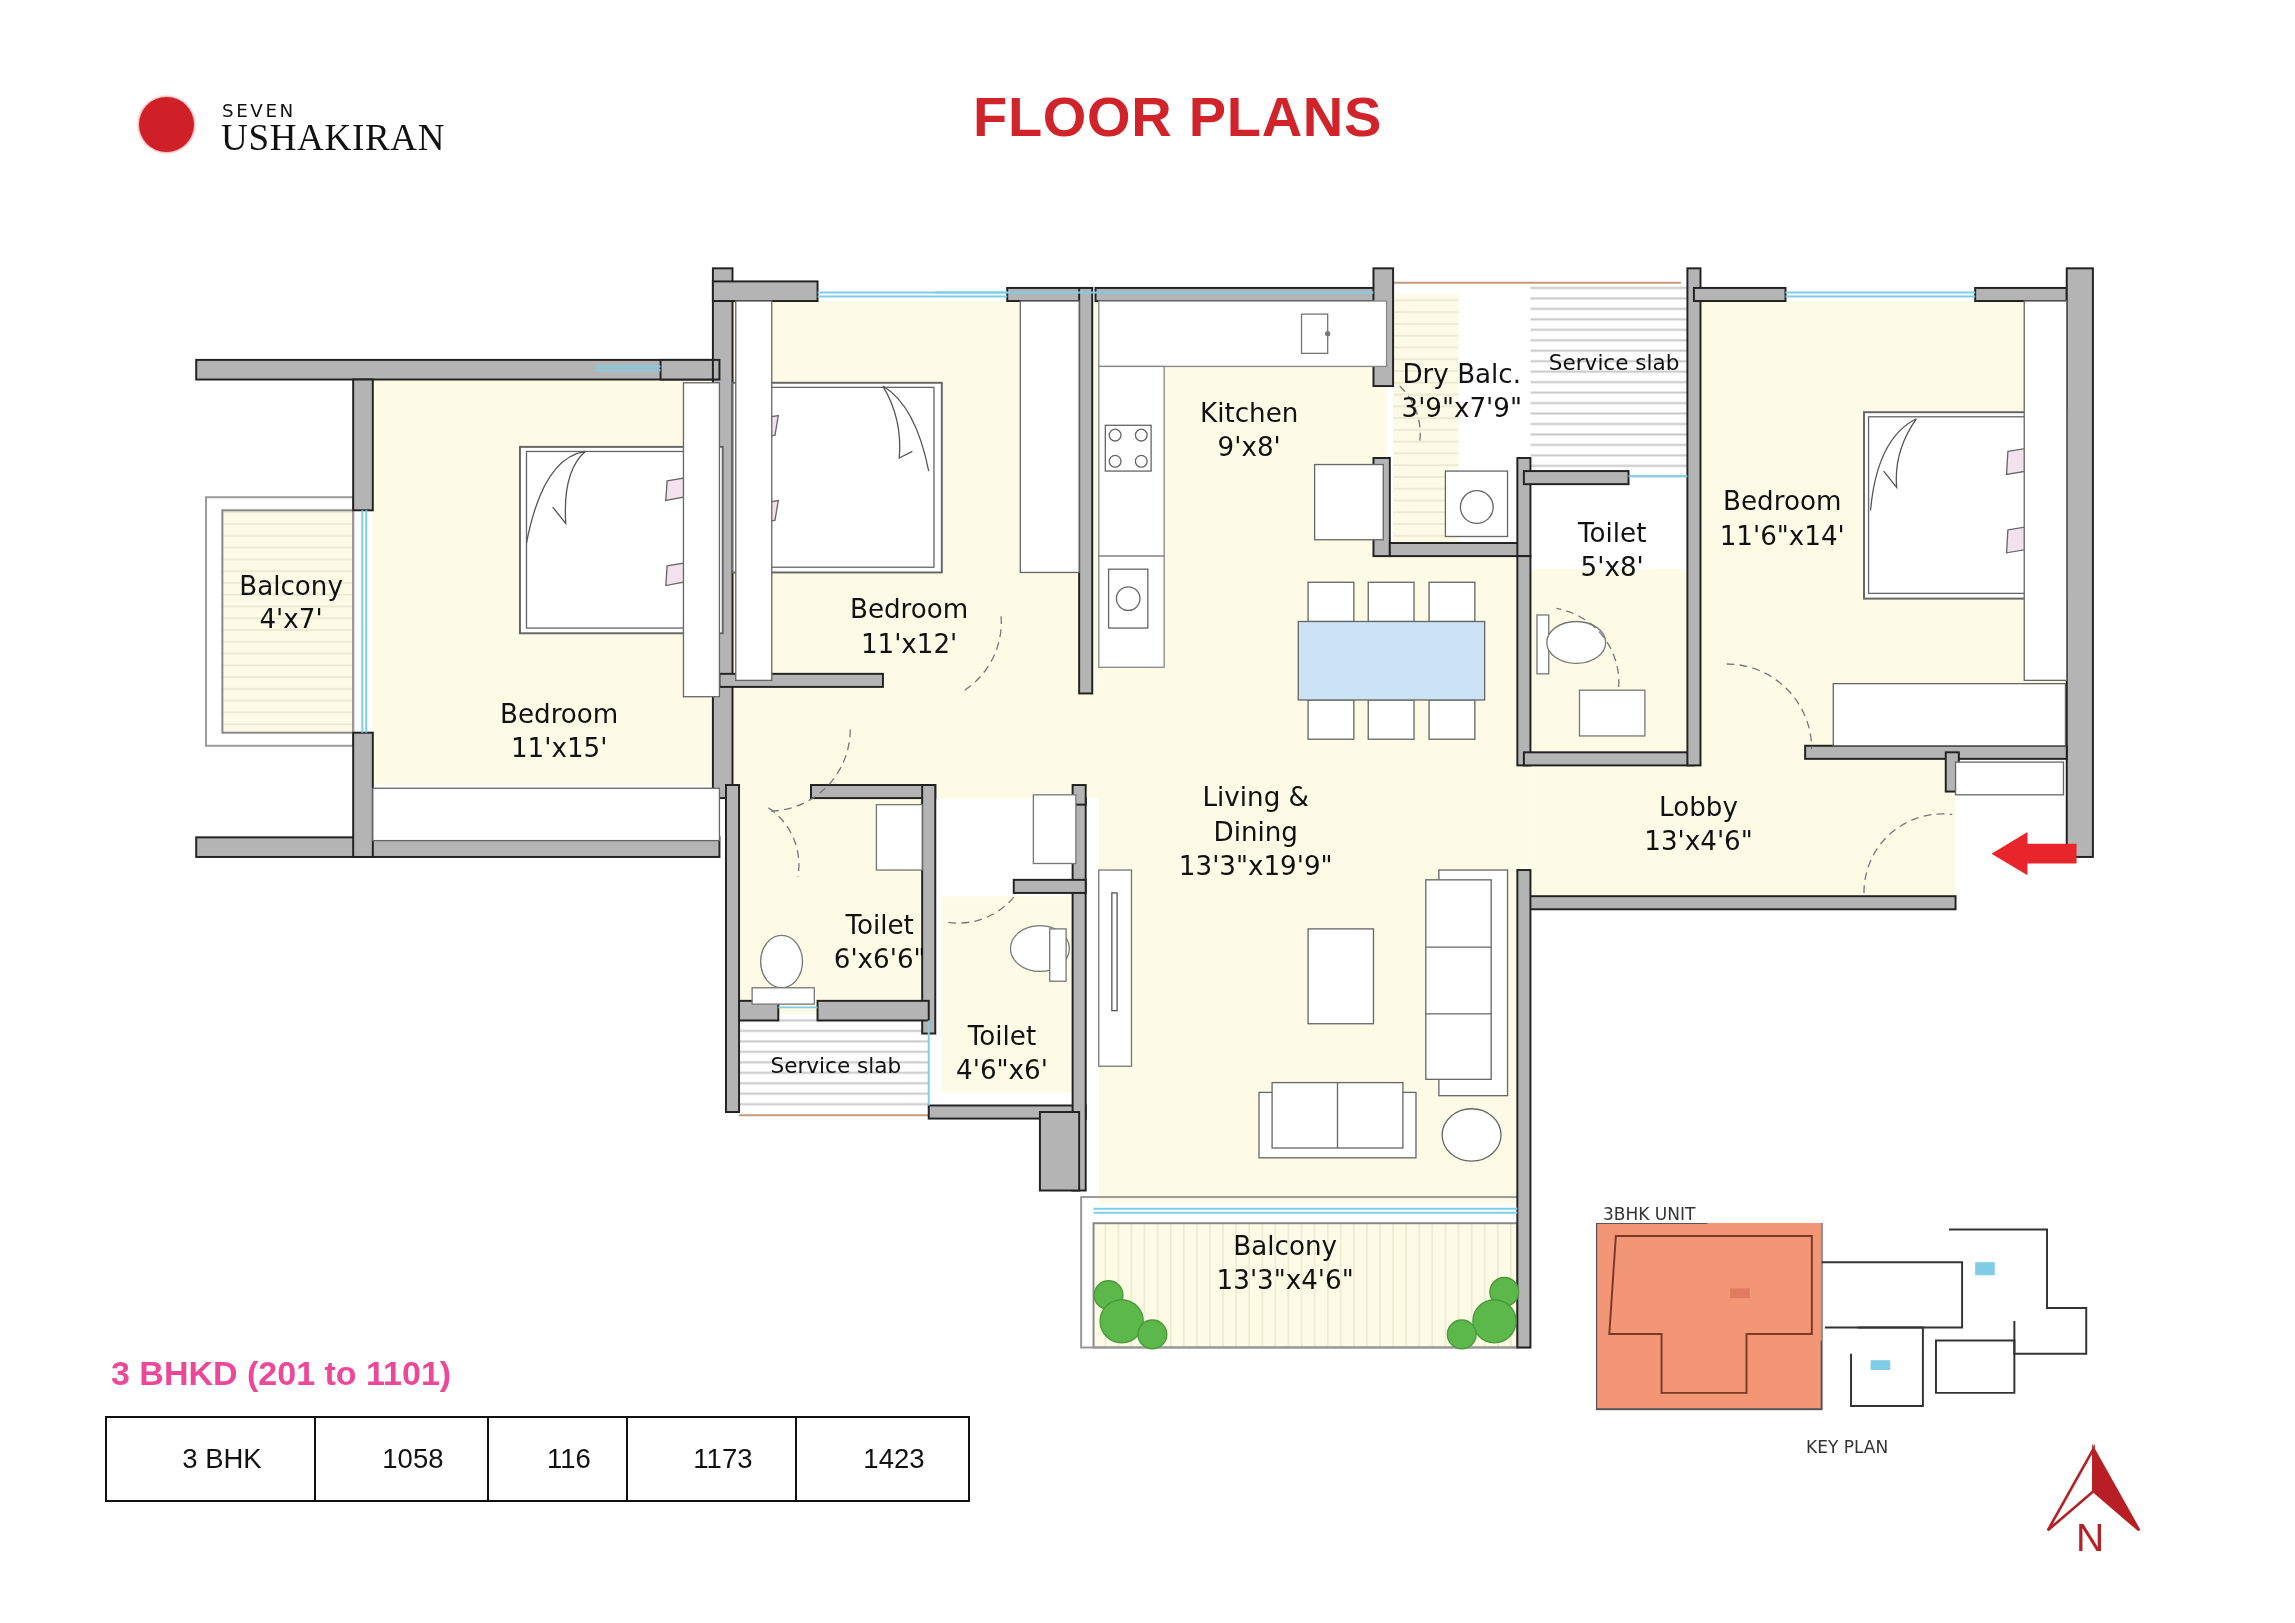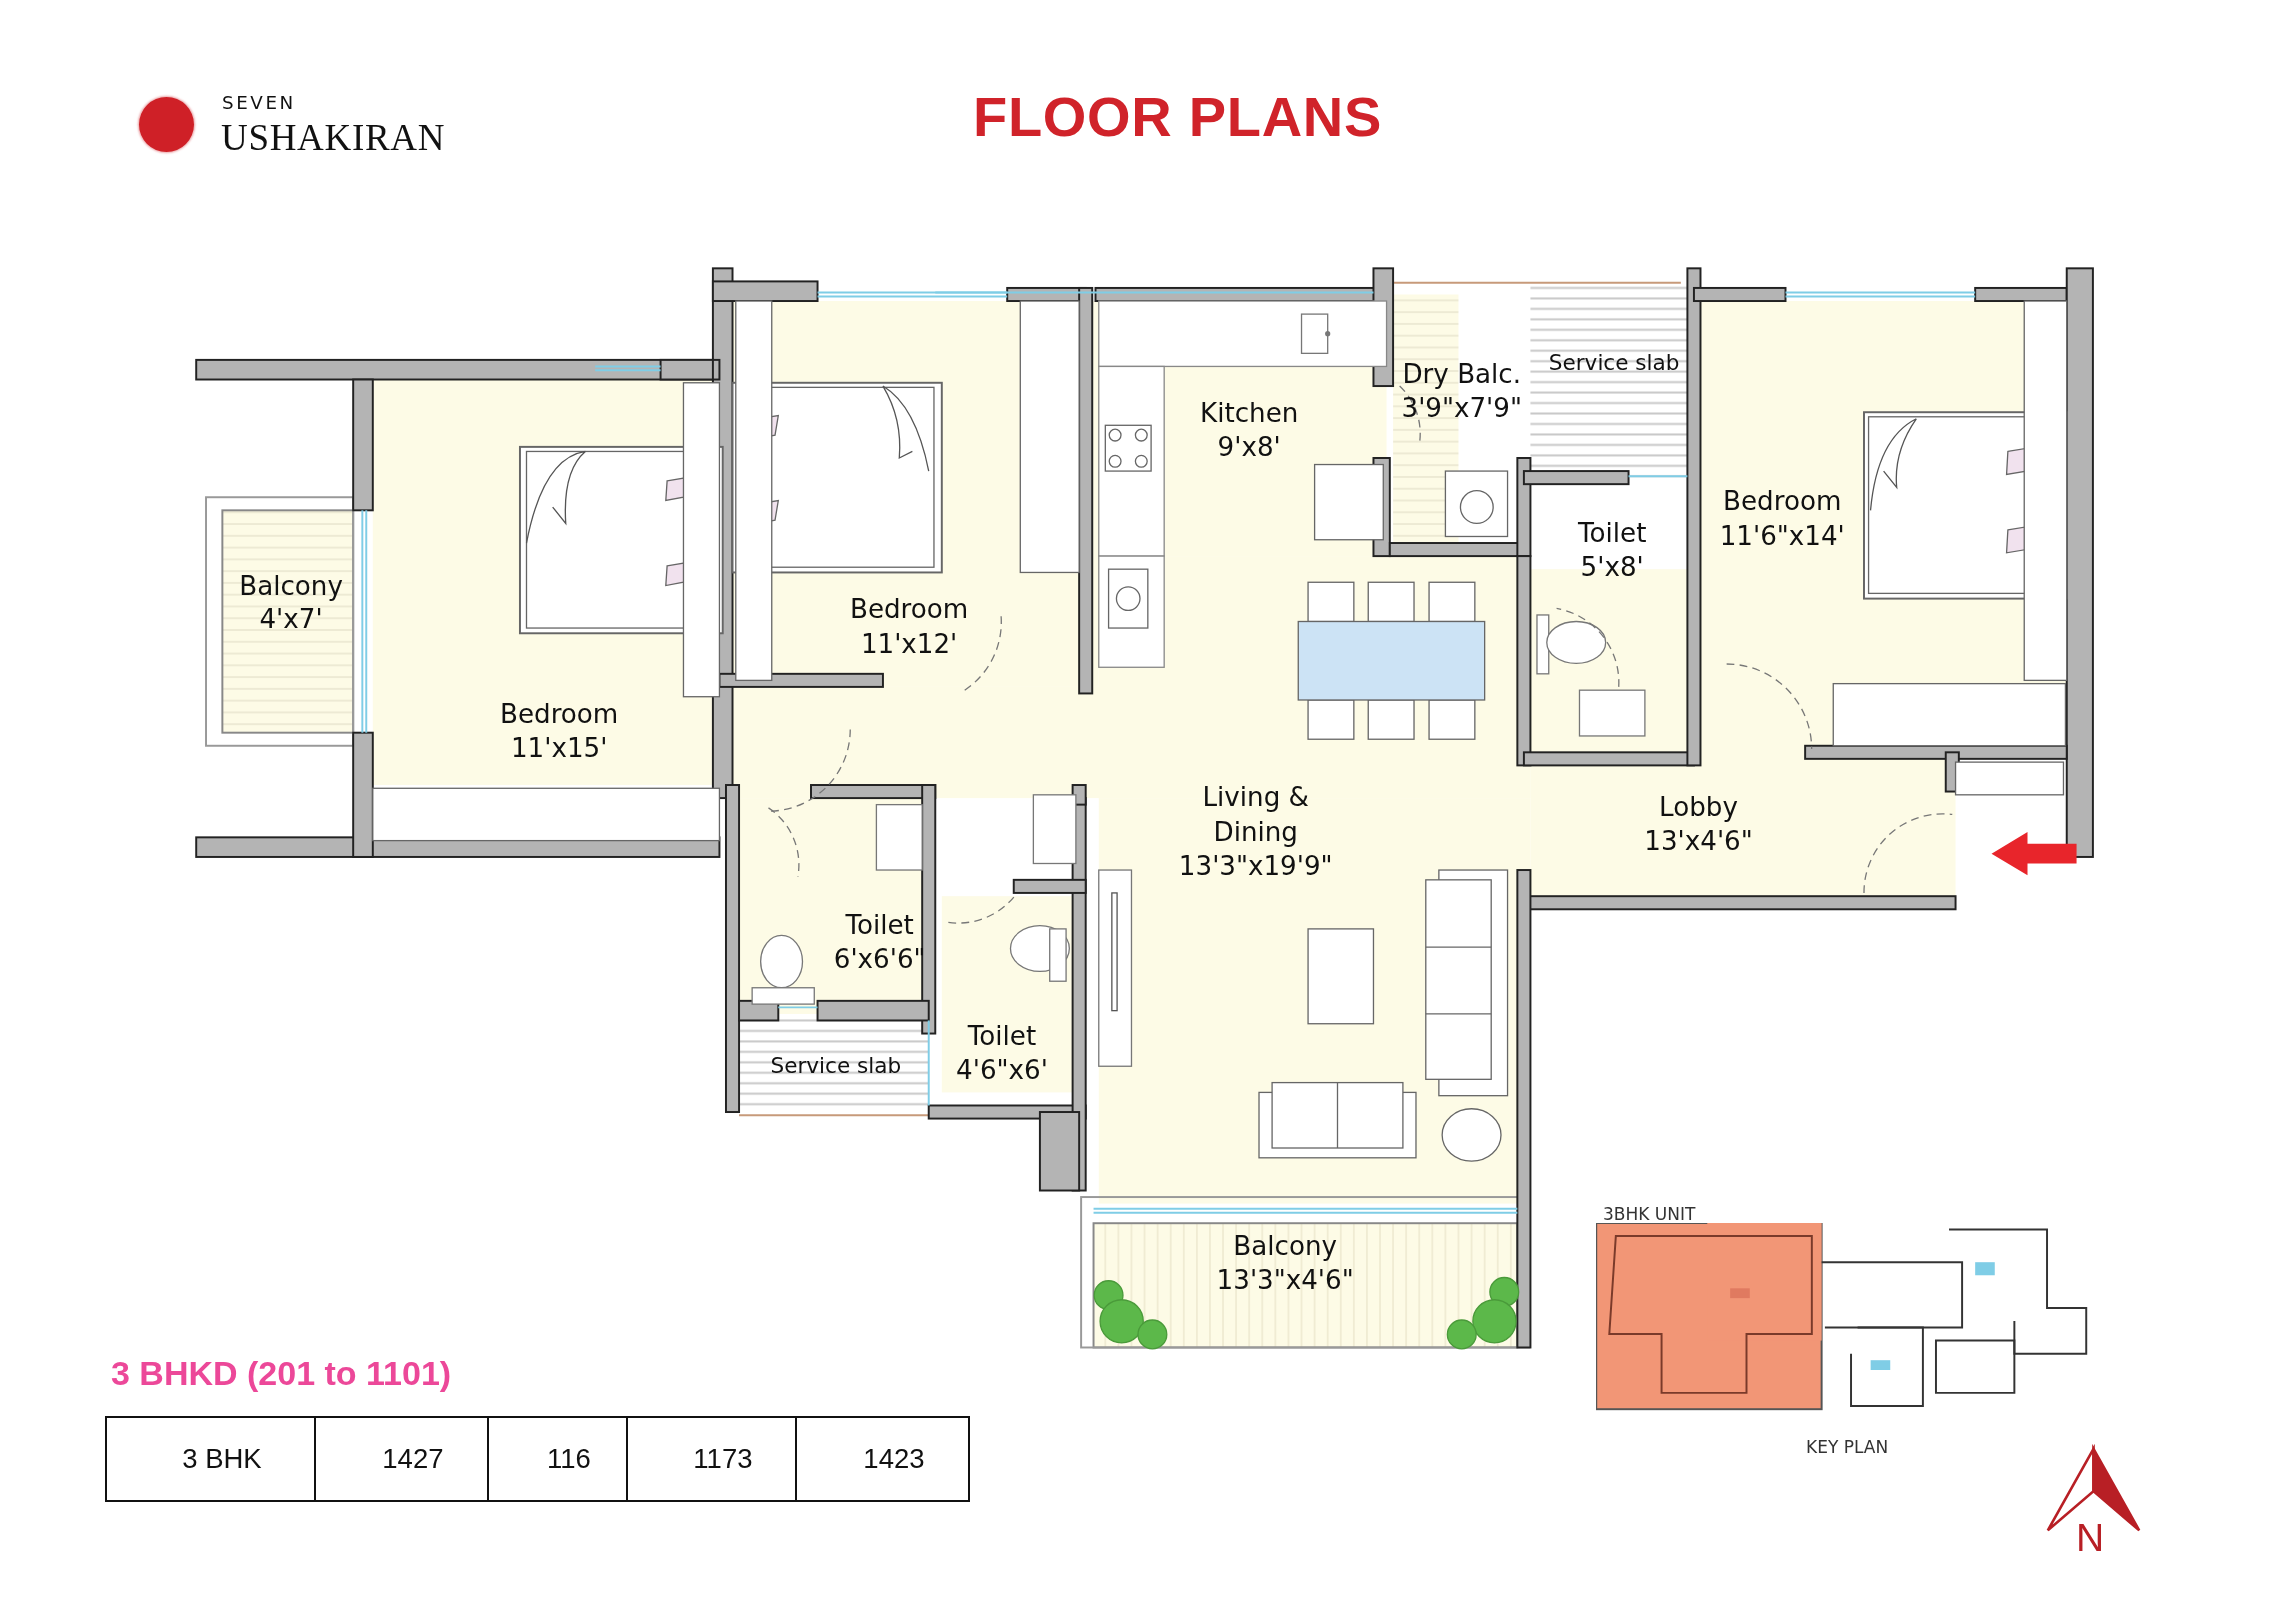--- a/index.html
+++ b/index.html
@@ -1,19 +1,19 @@
 <!DOCTYPE html>
 <html style="font-size:10.5px"><head>
 <meta charset="utf-8">
 <style>
   html, body { margin: 0; padding: 0; background: #ffffff; }
   body { width: 2295px; height: 1623px; position: relative; overflow: hidden; font-family: "Liberation Sans", sans-serif; }
   .logo { position: absolute; left: 134px; top: 92px; width: 340px; height: 72px; }
   .logo-dot { position: absolute; left: 5.2px; top: 5.2px; width: 55px; height: 55px; border-radius: 50%; background: #cf2027; box-shadow: 0 0 2px 1.3px rgba(207,32,39,0.35); }
-  .logo-seven { position: absolute; left: 88px; top: 0px; font-family: "DejaVu Sans", sans-serif; font-size: 18.3px; letter-spacing: 2.6px; color: #111; }
+  .logo-seven { position: absolute; left: 88px; top: 8px; font-family: "DejaVu Sans", sans-serif; font-size: 18.3px; letter-spacing: 2.6px; color: #111; }
   .logo-name { position: absolute; left: 87px; top: 23.6px; font-family: "Liberation Serif", serif; font-weight: normal; font-size: 37px; letter-spacing: 0.7px; color: #111; }
   .page-title { position: absolute; left: 929px; top: 84px; width: 497px; text-align: center; font-family: "Liberation Sans", sans-serif; font-weight: bold; font-size: 56px; color: #d0232a; letter-spacing: 0.7px; }
   .plan { position: absolute; left: 0; top: 0; width: 2295px; height: 1623px; }
   .room-label { font-family: "DejaVu Sans", sans-serif; fill: #111; text-anchor: middle; }
   .unit-title { position: absolute; left: 111px; top: 1354px; font-family: "Liberation Sans", sans-serif; font-weight: bold; font-size: 34px; color: #ec4899; }
   .area-table { position: absolute; left: 105px; top: 1416px; border-collapse: collapse; width: 865px; }
   .area-table th, .area-table td { border: 2.6px solid #111; text-align: center; font-family: "Liberation Sans", sans-serif; padding-left: 24px; }
   .area-table th { background: #e58f7a; color: #ffffff; font-weight: bold; font-size: 27.5px; height: 79px; line-height: 35px; padding: 0 3.9px; }
   .area-table td { background: #ffffff; color: #111; font-size: 27.5px; height: 80px; }
   .area-table tr.header-row th { border-bottom: none; }
@@ -275,21 +275,21 @@
     <text class="room-label" x="1965" y="1918" font-size="40">Balcony</text>
     <text class="room-label" x="1965" y="1970" font-size="40">13'3"x4'6"</text>
   </g>
 </svg>
 
 <div class="unit-title">3 BHKD (201 to 1101)</div>
 <table class="area-table">
   <tbody>
   <tr>
     <td>3 BHK</td>
-    <td>1427</td>
+    <td>1058</td>
     <td>116</td>
     <td>1173</td>
     <td>1423</td>
   </tr>
 </tbody>
   </table>
 
 <div class="key-title">3BHK UNIT</div>
 <svg class="key-plan" viewBox="0 0 760 300" xmlns="http://www.w3.org/2000/svg">
   <rect x="0" y="0" width="345" height="285" fill="#f29676" stroke="#555" stroke-width="3"></rect>

